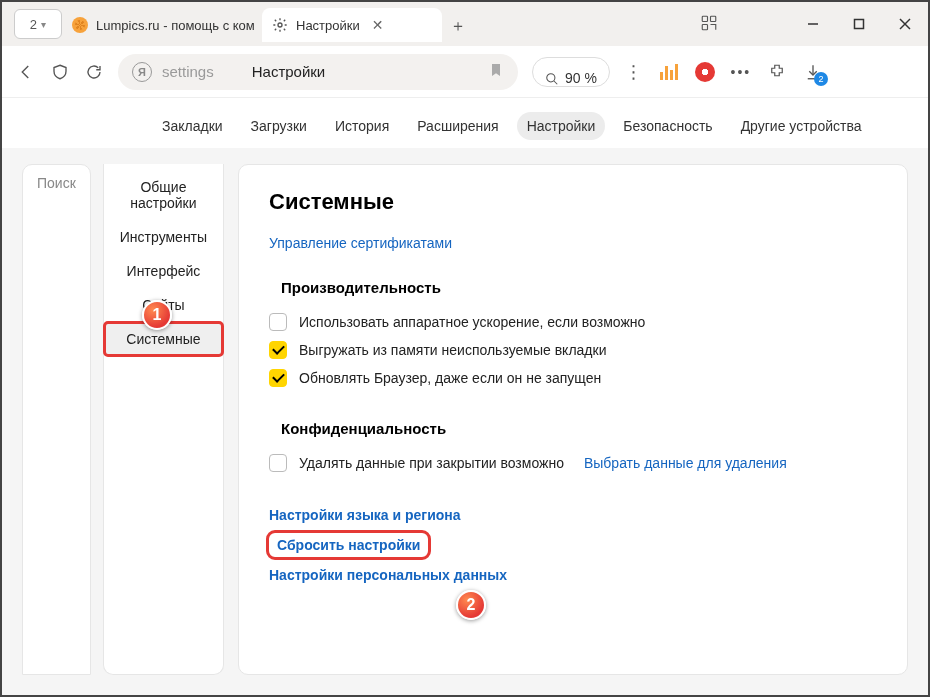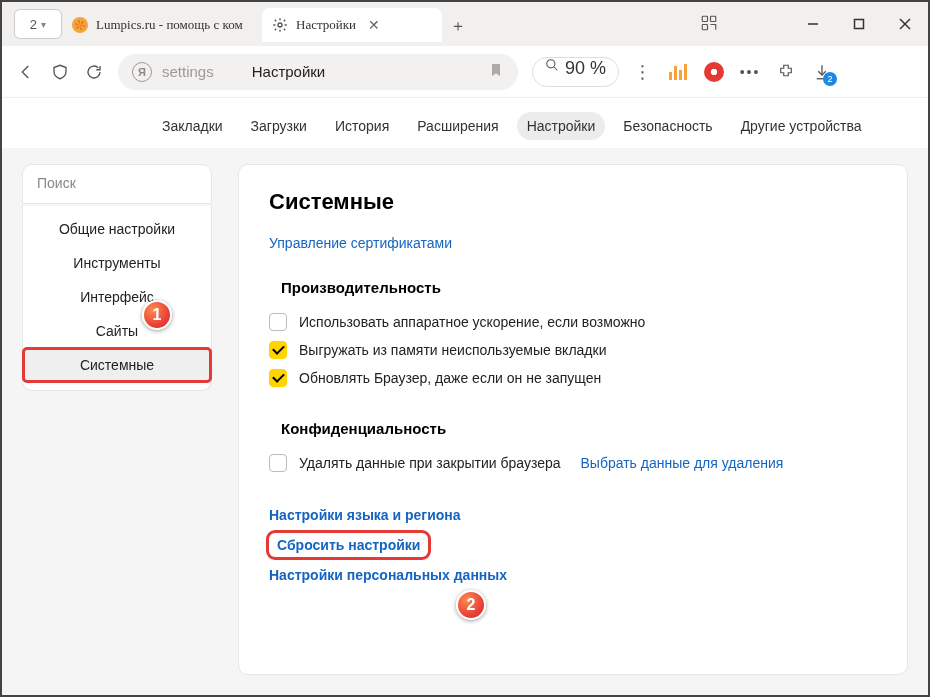--- a/index.html
+++ b/index.html
@@ -13,21 +13,21 @@
     border:2px solid #444;
     overflow:hidden;
   }
   
   .titlebar { height:44px; background:#f2f0ee; display:flex; align-items:flex-start; position:relative; }
   .tab-group { width:48px; height:30px; margin:7px 0 0 12px; border:1px solid #ccc; border-radius:6px;
                display:flex; align-items:center; justify-content:center; background:#fff; gap:4px;}
   .tab-group .cnt { font-size:13px; color:#555;}
   .chev { font-size:10px; color:#888;}
   .tab { height:34px; margin-top:6px; border-radius:8px 8px 0 0; display:flex; align-items:center;
-         padding:0 0 0 10px; gap:8px; max-width:200px; font-size:13px; color:#333; position:relative;font-family:Liberation Serif, serif;}
+         padding:0 0 0 10px; gap:8px; max-width:200px; font-size:13px; color:#333; position:relative;}
   .tab.inactive { background:transparent; }
   .tab.active { background:#fff; }
   .tab .favicon { width:16px; height:16px; flex:0 0 16px; }
   .tab .title { white-space:nowrap; overflow:hidden; text-overflow:ellipsis; }
   .tab .close { font-size:14px; color:#666; margin-left:4px; }
   .fav-lumpics { border-radius:50%; background:#f7a23b; position:relative;}
   .fav-lumpics::after{content:""; position:absolute; inset:3px; border-radius:50%; background:repeating-conic-gradient(#f7a23b 0 30deg,#e08420 30deg 60deg);}
   .fav-gear { color:#555; display:flex; align-items:center; justify-content:center; font-size:14px;}
   .newtab { width:24px; height:24px; margin:12px 0 0 4px; display:flex; align-items:center; justify-content:center;
             border-radius:50%; color:#555; font-size:16px;}
@@ -40,22 +40,22 @@
   .addrbar { height:52px; background:#fff; display:flex; align-items:center; padding:0 14px; gap:14px; border-bottom:1px solid #eee;}
   .addrbar .ico { width:20px; height:20px; display:flex; align-items:center; justify-content:center; color:#555;}
   .addrbar .ico svg{width:18px;height:18px;stroke:#555;stroke-width:1.8;fill:none;}
   .omnibox { flex:0 0 400px; height:36px; border-radius:18px; background:#f3f1ef; display:flex; align-items:center;
              padding:0 14px; gap:10px;}
   .ycircle { width:20px; height:20px; border-radius:50%; border:1.5px solid #999; display:flex; align-items:center;
              justify-content:center; font-size:11px; color:#888; font-weight:bold;}
   .omni-path { color:#9a9a9a; font-size:15px;}
   .omni-title { color:#222; font-size:15px; margin-left:28px;}
   .omni-bookmark { margin-left:auto; color:#aaa;}
-  .zoom-pill { height:30px; border:1px solid #ddd; border-radius:16px; padding:0 12px; display:flex; align-items:flex-start;
-               gap:6px; font-size:18px; color:#333;}
+  .zoom-pill { height:30px; border:1px solid #ddd; border-radius:16px; padding:0 12px; display:flex; align-items:flex-end;
+               gap:6px; font-size:14px; color:#333;}
   .zoom-pill svg{width:14px;height:14px;stroke:#555;fill:none;stroke-width:1.8;}
   .kebab { width:20px; text-align:center; color:#555; font-size:18px; letter-spacing:1px; line-height:6px;}
   .ext-ico { width:22px; height:22px; display:flex; align-items:center; justify-content:center;}
   .ext-eq { display:flex; gap:2px; align-items:flex-end;}
   .ext-eq span{width:3px;background:#f7a23b;display:block;}
   .ext-shield { width:20px; height:20px; background:#e53935; border-radius:50%; position:relative;}
   .ext-shield::after{content:"";position:absolute;left:5px;top:5px;width:10px;height:10px;border-radius:50%;
                      background:radial-gradient(circle at 50% 50%,#fff 0 3px,transparent 3px);}
   .dots3 { color:#555; letter-spacing:2px;}
   .puzzle svg{width:18px;height:18px;stroke:#555;fill:none;stroke-width:1.6;}
@@ -63,21 +63,21 @@
   .download svg{width:18px;height:18px;stroke:#555;fill:none;stroke-width:1.8;}
   .download .badge{position:absolute;right:-4px;bottom:-3px;width:14px;height:14px;border-radius:50%;
                    background:#1e88e5;color:#fff;font-size:9px;display:flex;align-items:center;justify-content:center;}
   
   .catnav { height:50px; background:#fff; display:flex; align-items:center; gap:8px; padding:6px 0 0 150px;
             font-size:14px; color:#333;}
   .catnav .item { padding:6px 10px; border-radius:14px; cursor:pointer;}
   .catnav .item.active { background:#ececec;}
   
   .page { display:flex; gap:26px; padding:16px 20px 20px 20px; background:#f5f5f5; height:calc(697px - 44px - 52px - 50px - 4px);}
-  .sidebar { width:190px; display:flex; flex-direction:column; gap:2px;}
+  .sidebar { width:190px; display:flex; flex-direction:row; gap:12px;}
   .search-box { background:#fff; border:1px solid #e6e6e6; border-radius:10px 10px 0 0; padding:10px 14px 12px;
                 color:#888; font-size:14px;}
   .side-list { background:#fff; border-radius:0 0 10px 10px; padding:6px 0 8px; border:1px solid #e6e6e6; border-top:none;}
   .side-item { padding:9px 16px; font-size:14px; color:#222; cursor:pointer;text-align:center;}
   .side-item.active { background:#efefef;}
   .side-item.hl { outline:3px solid #e53935; outline-offset:-2px; border-radius:4px;}
   .content { flex:1; background:#fff; border:1px solid #e6e6e6; border-radius:10px; padding:24px 30px 30px;}
   .h1 { font-size:22px; font-weight:600; margin:0 0 20px;}
   .link { color:#1565c0; cursor:pointer; font-size:14px;}
   .section-title { font-weight:600; font-size:15px; margin:28px 12px 12px;}
@@ -256,21 +256,21 @@
       <span>Выгружать из памяти неиспользуемые вкладки</span>
     </div>
     <div class="row">
       <span class="chk checked"></span>
       <span>Обновлять Браузер, даже если он не запущен</span>
     </div>
 
     <div class="section-title">Конфиденциальность</div>
     <div class="row">
       <span class="chk"></span>
-      <span>Удалять данные при закрытии браузера</span>
+      <span>Удалять данные при закрытии возможно</span>
       <span class="link" style="font-weight:400;margin-left:8px;">Выбрать данные для удаления</span>
     </div>
 
     <div class="links-col">
       <span class="link">Настройки языка и региона</span>
       <span class="link reset-hl">Сбросить настройки</span>
       <span class="link">Настройки персональных данных</span>
     </div>
   </div>
 </div>

